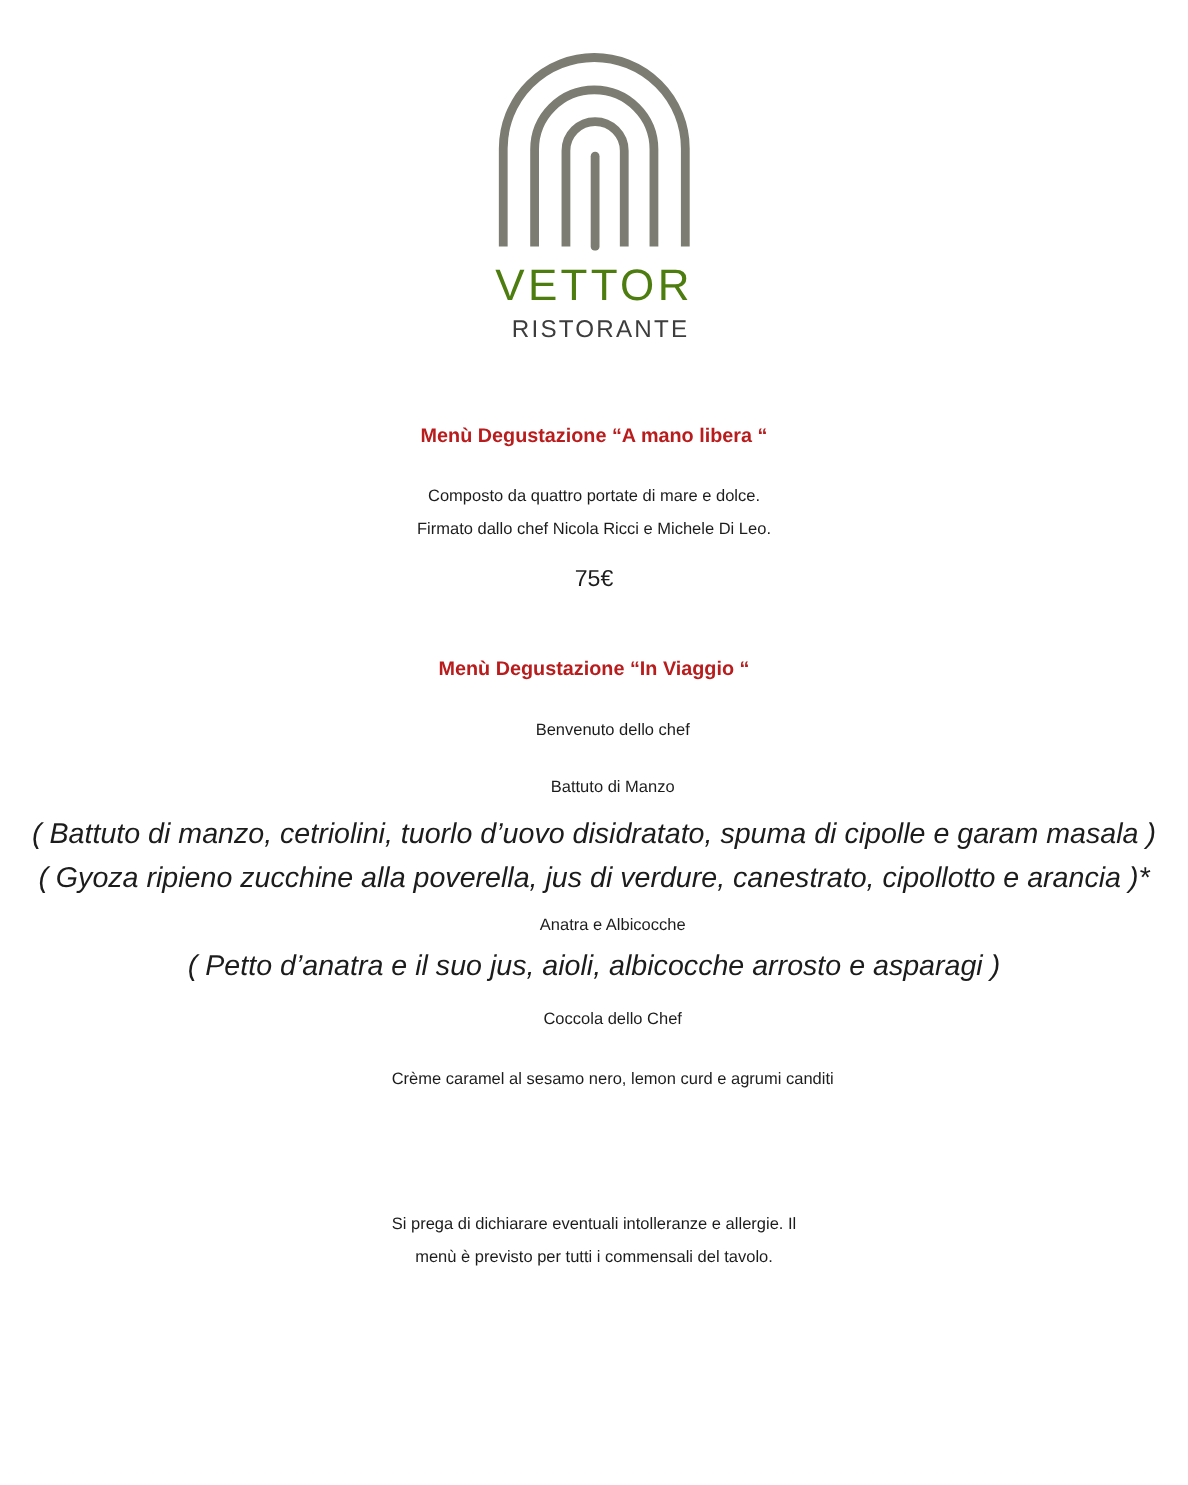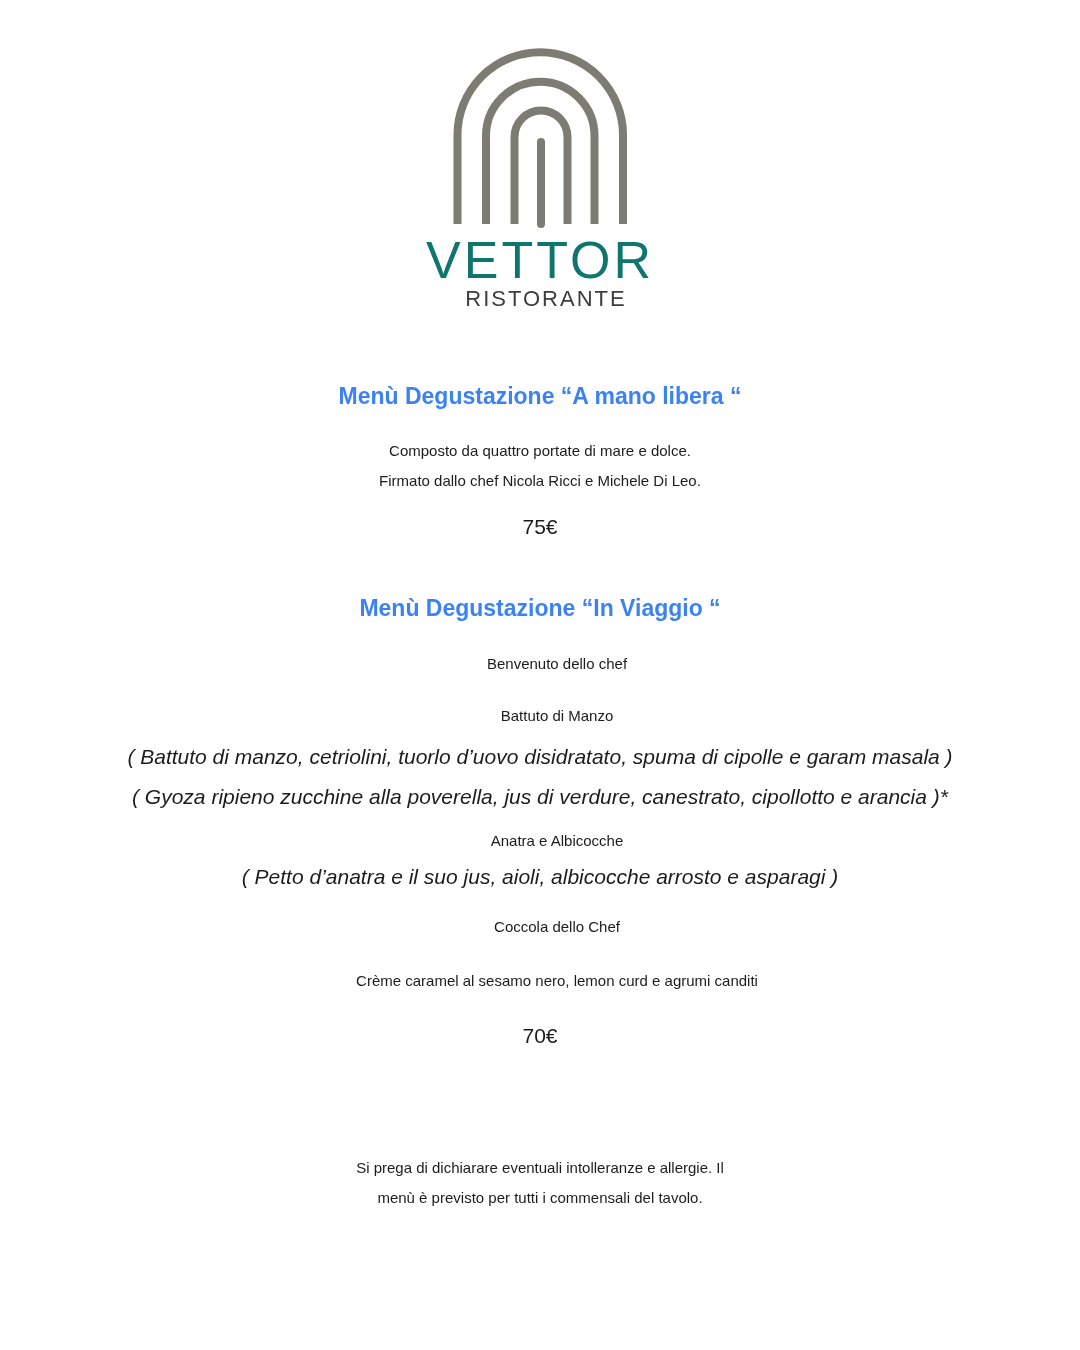--- a/index.html
+++ b/index.html
@@ -18,63 +18,63 @@
     color: #1c1c1c;
     text-align: center;
   }
   
   .logo-arches {
     display: block;
     margin: 48px auto 0 auto;
   }
   .logo-wordmark {
     margin-top: 8px;
-    font-size: 52px;
+    font-size: 40px;
     line-height: 48px;
     font-weight: 300;
     letter-spacing: 3px;
-    color: #0f766e;
+    color: #4d7c0f;
   }
   .logo-subtitle {
     margin-top: 2px;
     font-size: 22px;
     line-height: 26px;
     font-weight: 300;
     letter-spacing: 2px;
     color: #3d3d3d;
     padding-left: 12px;
   }
   
   .menu-title {
     margin: 0;
-    font-size: 23px;
+    font-size: 18px;
     line-height: 32px;
     font-weight: bold;
-    color: #3b82f6;
+    color: #b91c1c;
   }
   .menu-title.first { margin-top: 68px; }
   .menu-title.second { margin-top: 50px; }
 
   .body-line {
     margin: 0;
     font-size: 15px;
     line-height: 30px;
     font-weight: 400;
   }
   .desc-block { margin-top: 24px; }
 
   .price { margin: 0; font-size: 21px; line-height: 30px; }
   .price.first { margin-top: 16px; }
   .price.second { margin-top: 25px; }
 
   .course-name { margin-top: 22px; padding-left: 34px; }
   .course-name.welcome { margin-top: 25px; }
   .course-detail {
     margin: 11px 0 0 0;
-    font-size: 21px;
+    font-size: 26px;
     line-height: 30px;
     font-style: italic;
   }
   .course-detail.tight { margin-top: 10px; text-align: center; }
   .course-detail.tighter { margin-top: 6px; }
   .course-name.after-detail { margin-top: 15px; }
   .course-name.anatra { margin-top: 14px; }
   .course-name.coccola { margin-top: 20px; }
   .course-name.dessert { margin-top: 24px; }
 
@@ -118,20 +118,19 @@
 
   <p class="course-detail tight">( Gyoza ripieno zucchine alla poverella, jus di verdure, canestrato, cipollotto e arancia )*</p>
 
   <p class="body-line course-name anatra">Anatra e Albicocche</p>
   <p class="course-detail tighter">( Petto d’anatra e il suo jus, aioli, albicocche arrosto e asparagi )</p>
 
   <p class="body-line course-name coccola">Coccola dello Chef</p>
 
   <p class="body-line course-name dessert">Crème caramel al sesamo nero, lemon curd e agrumi canditi</p>
 
-  <p class="price second">70€</p>
 
   <div class="footer-note">
     <div class="body-line">Si prega di dichiarare eventuali intolleranze e allergie. Il</div>
     <div class="body-line">menù è previsto per tutti i commensali del tavolo.</div>
   </div>
 
 </div>
 
 </body></html>

